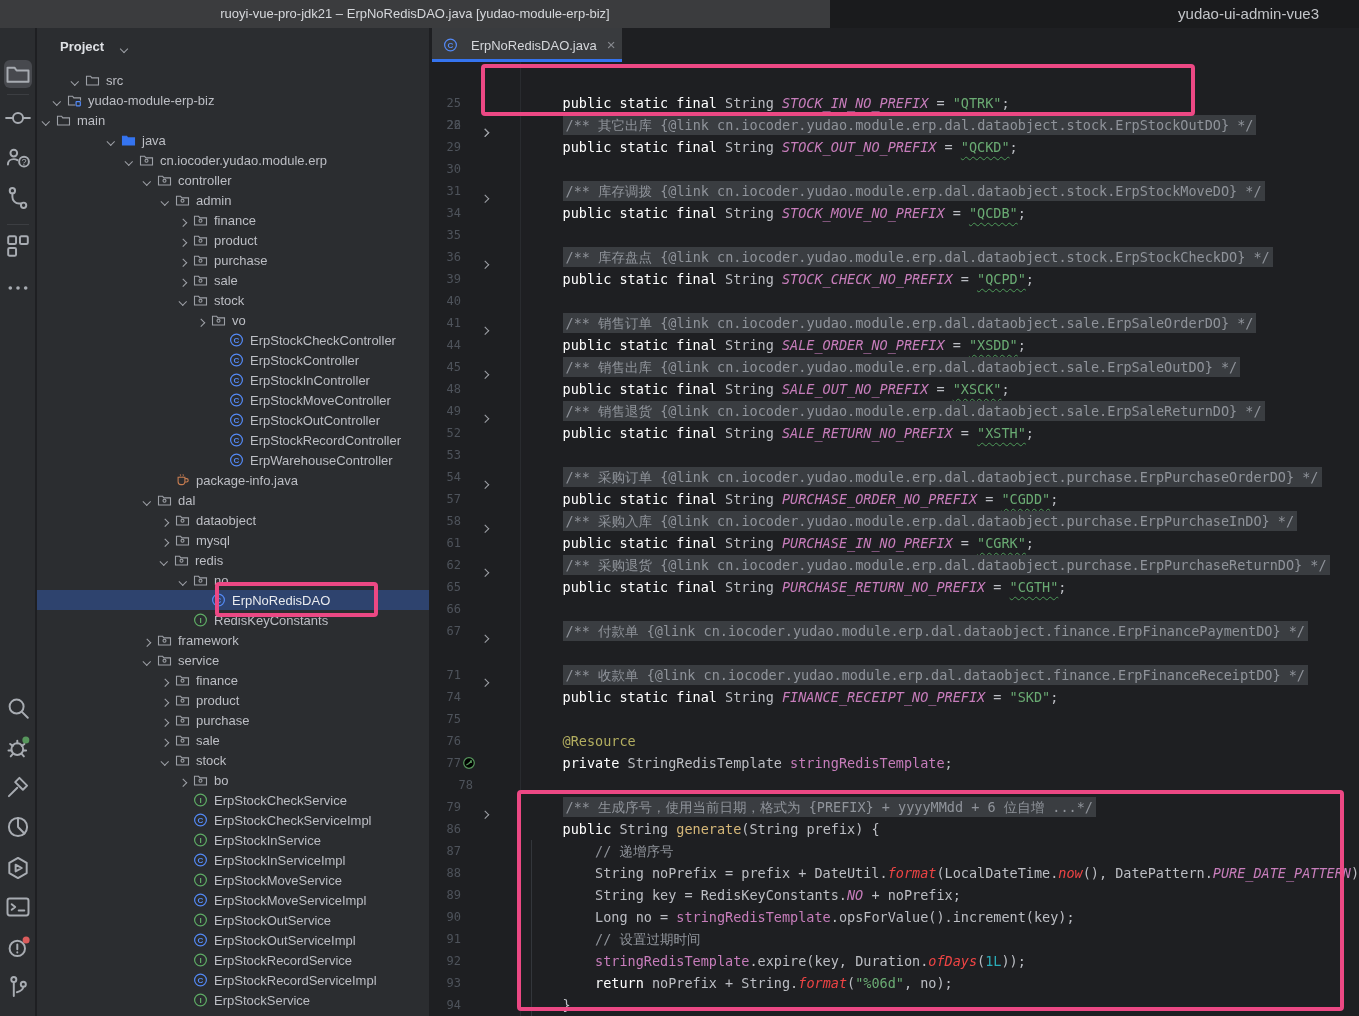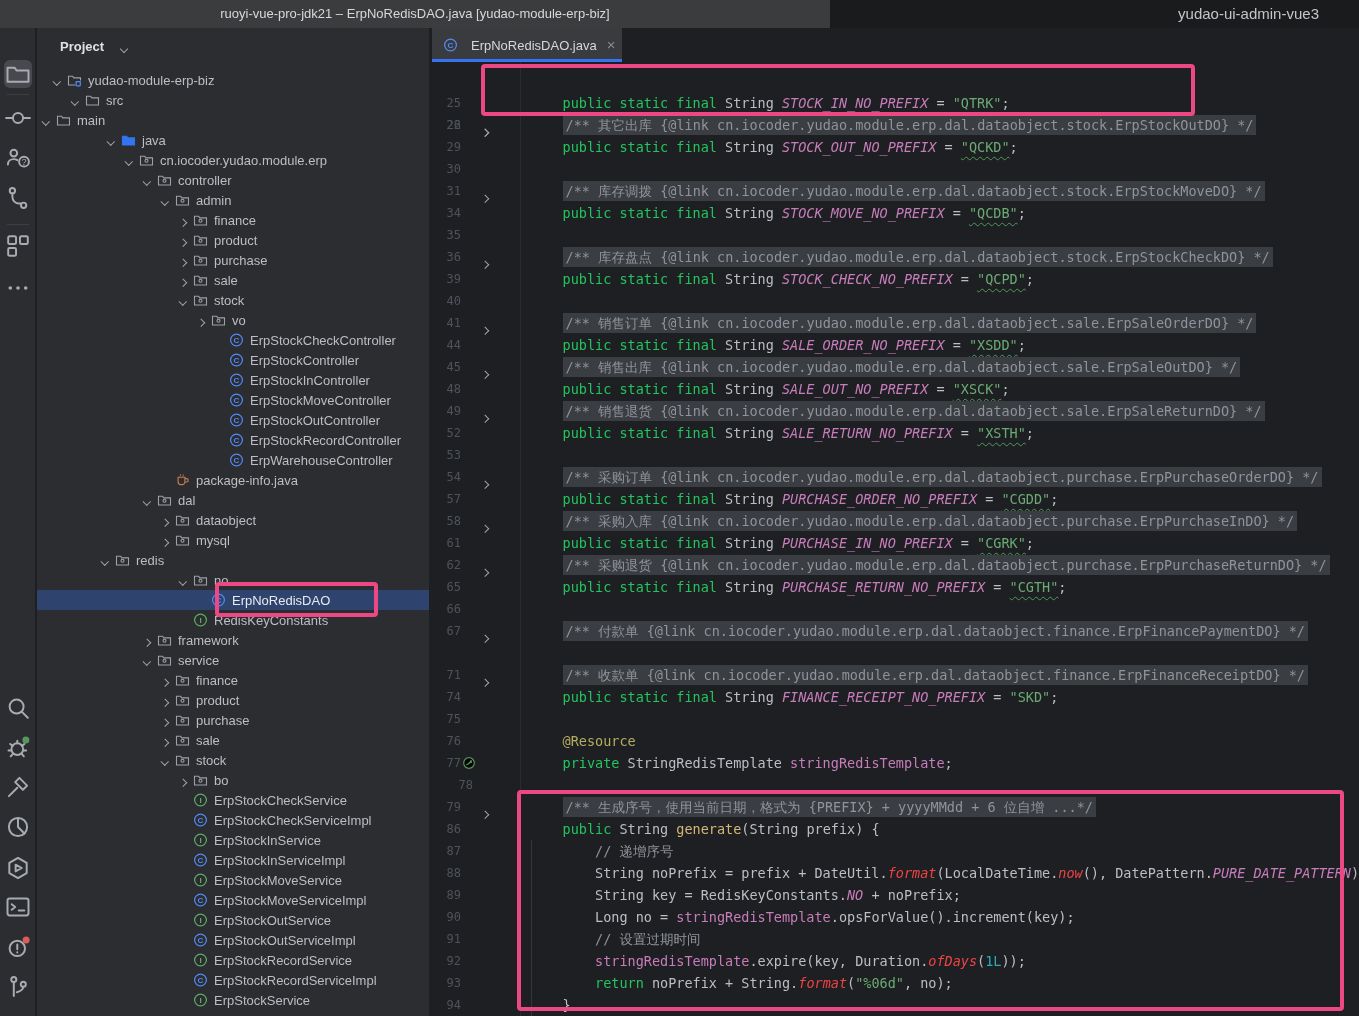--- a/index.html
+++ b/index.html
@@ -53,21 +53,21 @@
   .gutter-sep { position:absolute; left:90px; top:0; bottom:0; width:1px; background:#292B2F; }
   .indent-guide { position:absolute; left:101px; width:1px; background:#33363B; }
   .crow { position:absolute; left:0; width:100%; height:22px; }
   .ln { position:absolute; left:0; top:0; width:31px; text-align:right; font-size:12px;
       line-height:22px; color:#4E535B; }
   .fold { position:absolute; left:52px; top:8px; }
   .gicon { position:absolute; left:32px; top:4px; width:14px; height:14px; }
   .code { position:absolute; left:100px; top:0; line-height:22px; white-space:pre; color:#BCBEC4; }
 
   
-  .tk-kw  { color:#22c55e; }
+  .tk-kw  { color:#ffffff; }
   .tk-def { color:#BCBEC4; }
   .tk-cmt { color:#8F939A; }
   .tk-cmh { color:#8F939A; background:#3A3D41; padding:2px 3px; }
   .tk-str { color:#6AAB73; }
   .tk-srw { color:#6AAB73; text-decoration:underline wavy #4E9A59 1px; text-underline-offset:3.5px; }
   .tk-cst { color:#C77DBB; font-style:italic; }
   .tk-fld { color:#C77DBB; }
   .tk-mth { color:#D5B778; }
   .tk-ann { color:#B3AE60; }
   .tk-stm { color:#ef4444; font-style:italic; }
@@ -184,35 +184,35 @@
       <div class="ssep" style="top: 66px;"></div>
       <div class="ssep" style="top: 196px;"></div>
     </div>
 
   <div class="panel">
     <div class="panel-header">
       <span class="panel-title">Project</span>
       <span class="hdr-chev" style="left:84px;"></span>
     </div>
     <div class="tree" id="tree">
+        <div class="trow" style="padding-left: 29px;">
+          <span class="chevslot"><span class="chev open"></span></span>
+          <span class="ticon"><svg width="100%" height="100%" viewBox="0 0 16 16">
+              <path d="M2 13V4.2h4.1l1.2 1.7H14V13z"></path>
+            </svg></span>
+          <span class="tlabel">src</span>
+        </div>
         <div class="trow" style="padding-left: 11px;">
           <span class="chevslot"><span class="chev open"></span></span>
           <span class="ticon"><svg width="100%" height="100%" viewBox="0 0 16 16">
               <path d="M2 13V4.2h4.1l1.2 1.7H14V13z"></path>
               <rect x="8.6" y="8.6" width="6.4" height="6.4" fill="#2B2D30" stroke="none"></rect>
               <rect x="9.6" y="9.6" width="4.2" height="4.2" rx="0.5" stroke="#548AF7" stroke-width="1.2"></rect>
             </svg></span>
           <span class="tlabel">yudao-module-erp-biz</span>
-        </div>
-        <div class="trow" style="padding-left: 29px;">
-          <span class="chevslot"><span class="chev open"></span></span>
-          <span class="ticon"><svg width="100%" height="100%" viewBox="0 0 16 16">
-              <path d="M2 13V4.2h4.1l1.2 1.7H14V13z"></path>
-            </svg></span>
-          <span class="tlabel">src</span>
         </div>
         <div class="trow" style="">
           <span class="chevslot"><span class="chev open"></span></span>
           <span class="ticon"><svg width="100%" height="100%" viewBox="0 0 16 16">
               <path d="M2 13V4.2h4.1l1.2 1.7H14V13z"></path>
             </svg></span>
           <span class="tlabel">main</span>
         </div>
         <div class="trow" style="padding-left: 65px;">
           <span class="chevslot"><span class="chev open"></span></span>
@@ -375,21 +375,21 @@
           <span class="tlabel">dataobject</span>
         </div>
         <div class="trow" style="padding-left: 119px;">
           <span class="chevslot"><span class="chev closed"></span></span>
           <span class="ticon"><svg width="100%" height="100%" viewBox="0 0 16 16">
               <path d="M2 13V4.2h4.1l1.2 1.7H14V13z"></path>
               <circle cx="8" cy="8.8" r="1.5"></circle>
             </svg></span>
           <span class="tlabel">mysql</span>
         </div>
-        <div class="trow" style="padding-left: 59px;">
+        <div class="trow" style="padding-left: 118px;">
           <span class="chevslot"><span class="chev open"></span></span>
           <span class="ticon"><svg width="100%" height="100%" viewBox="0 0 16 16">
               <path d="M2 13V4.2h4.1l1.2 1.7H14V13z"></path>
               <circle cx="8" cy="8.8" r="1.5"></circle>
             </svg></span>
           <span class="tlabel">redis</span>
         </div>
         <div class="trow" style="padding-left: 137px;">
           <span class="chevslot"><span class="chev open"></span></span>
           <span class="ticon"><svg width="100%" height="100%" viewBox="0 0 16 16">

